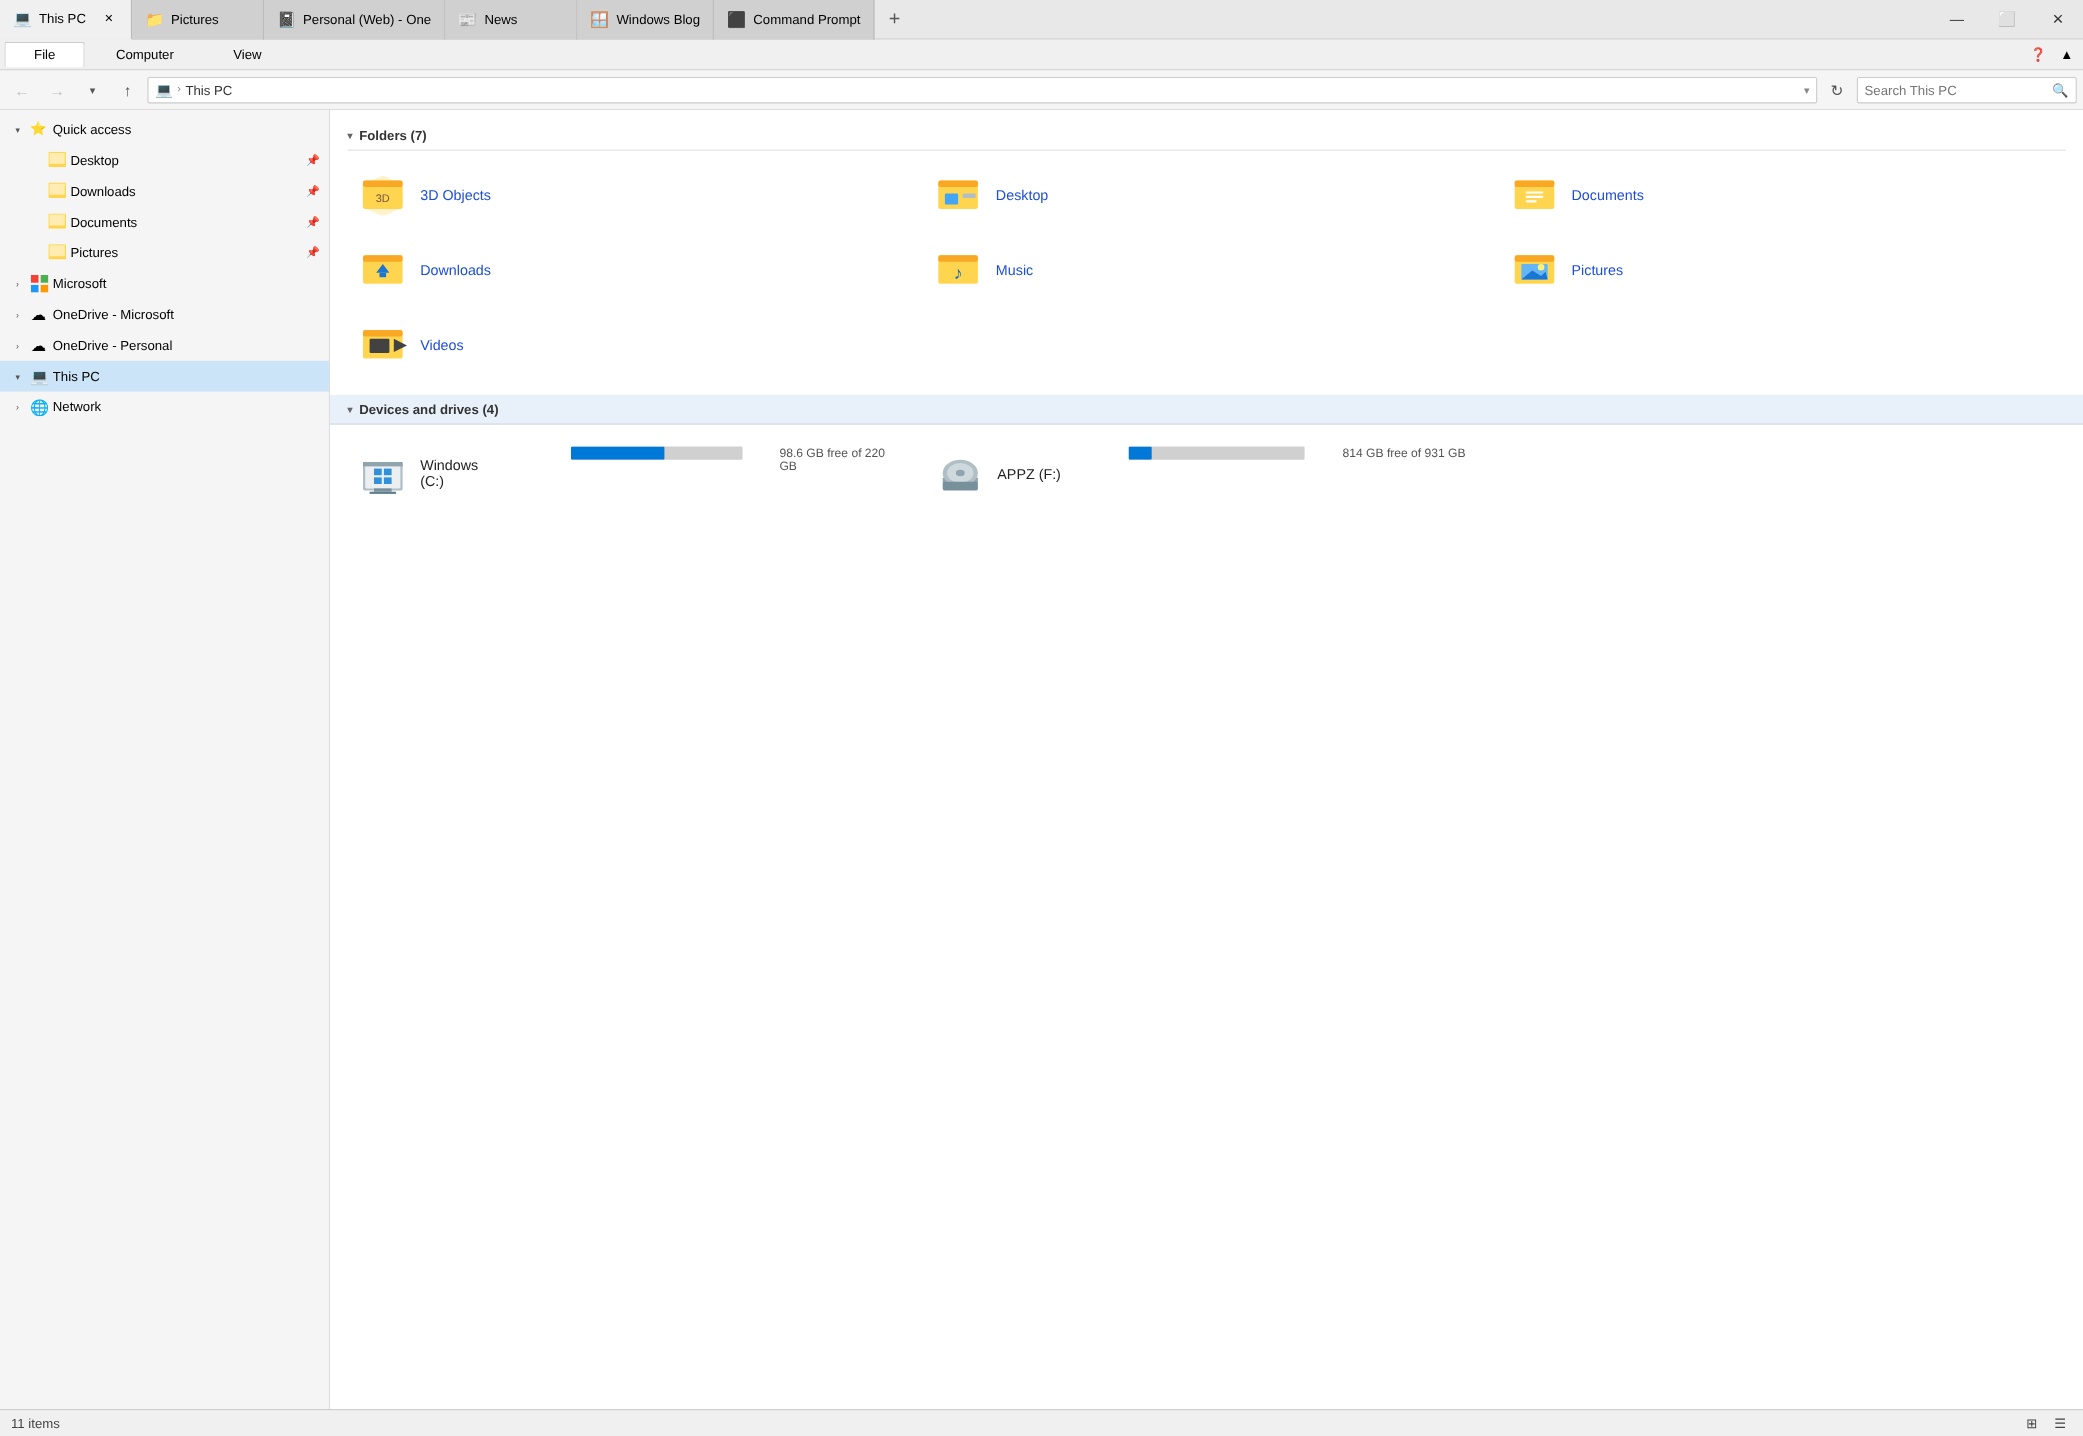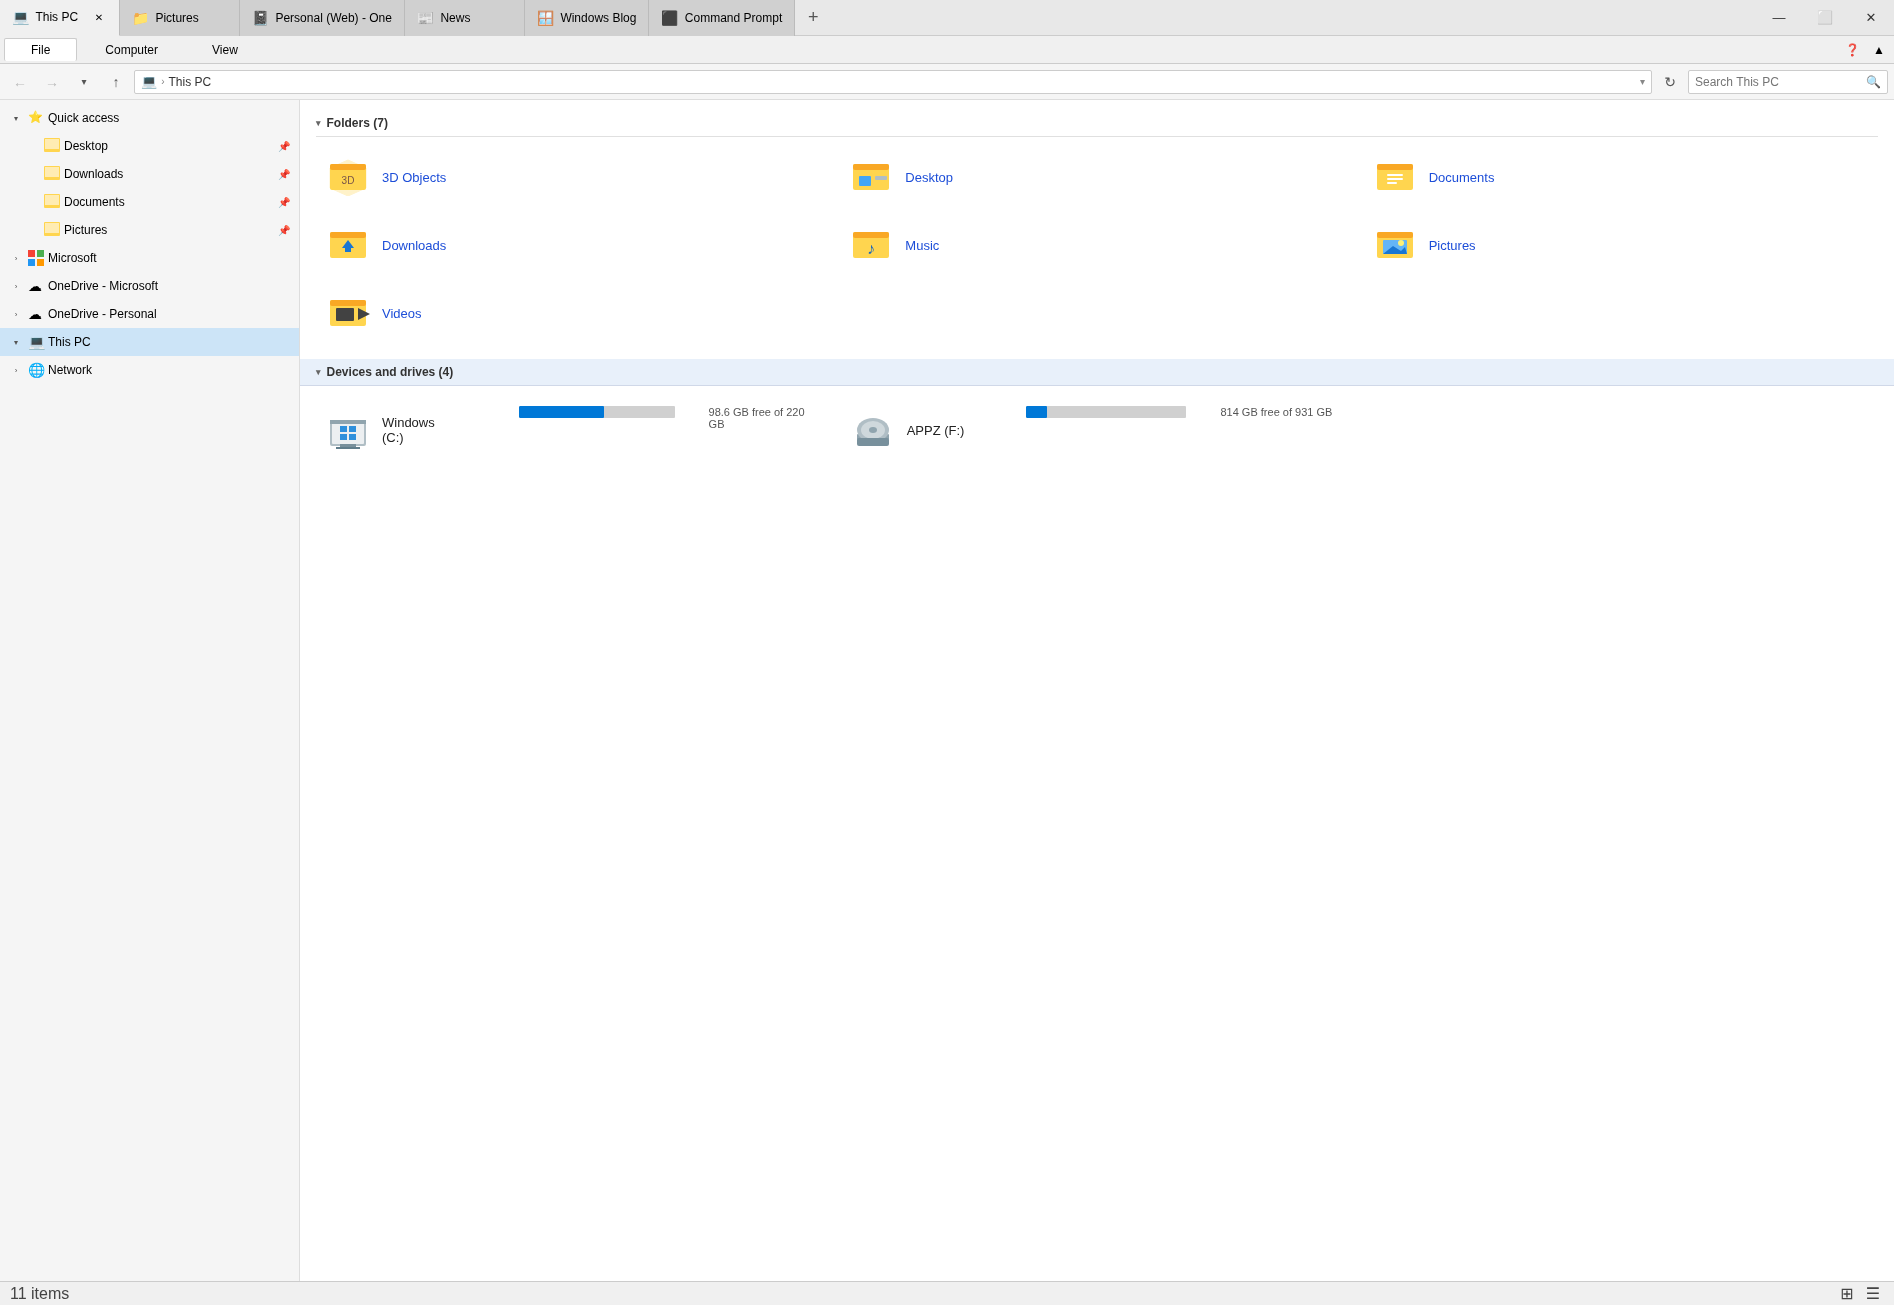--- a/index.html
+++ b/index.html
@@ -260,21 +260,21 @@
       position: fixed;
       bottom: 0;
       left: 0;
       right: 0;
       height: 24px;
       background: #f0f0f0;
       border-top: 1px solid #ccc;
       display: flex;
       align-items: center;
       padding: 0 10px;
-      font-size: 16px;
+      font-size: 12px;
       color: #444;
     }
     .status-right {
       margin-left: auto;
       display: flex;
       gap: 4px;
     }
     .view-btn {
       width: 22px;
       height: 22px;

